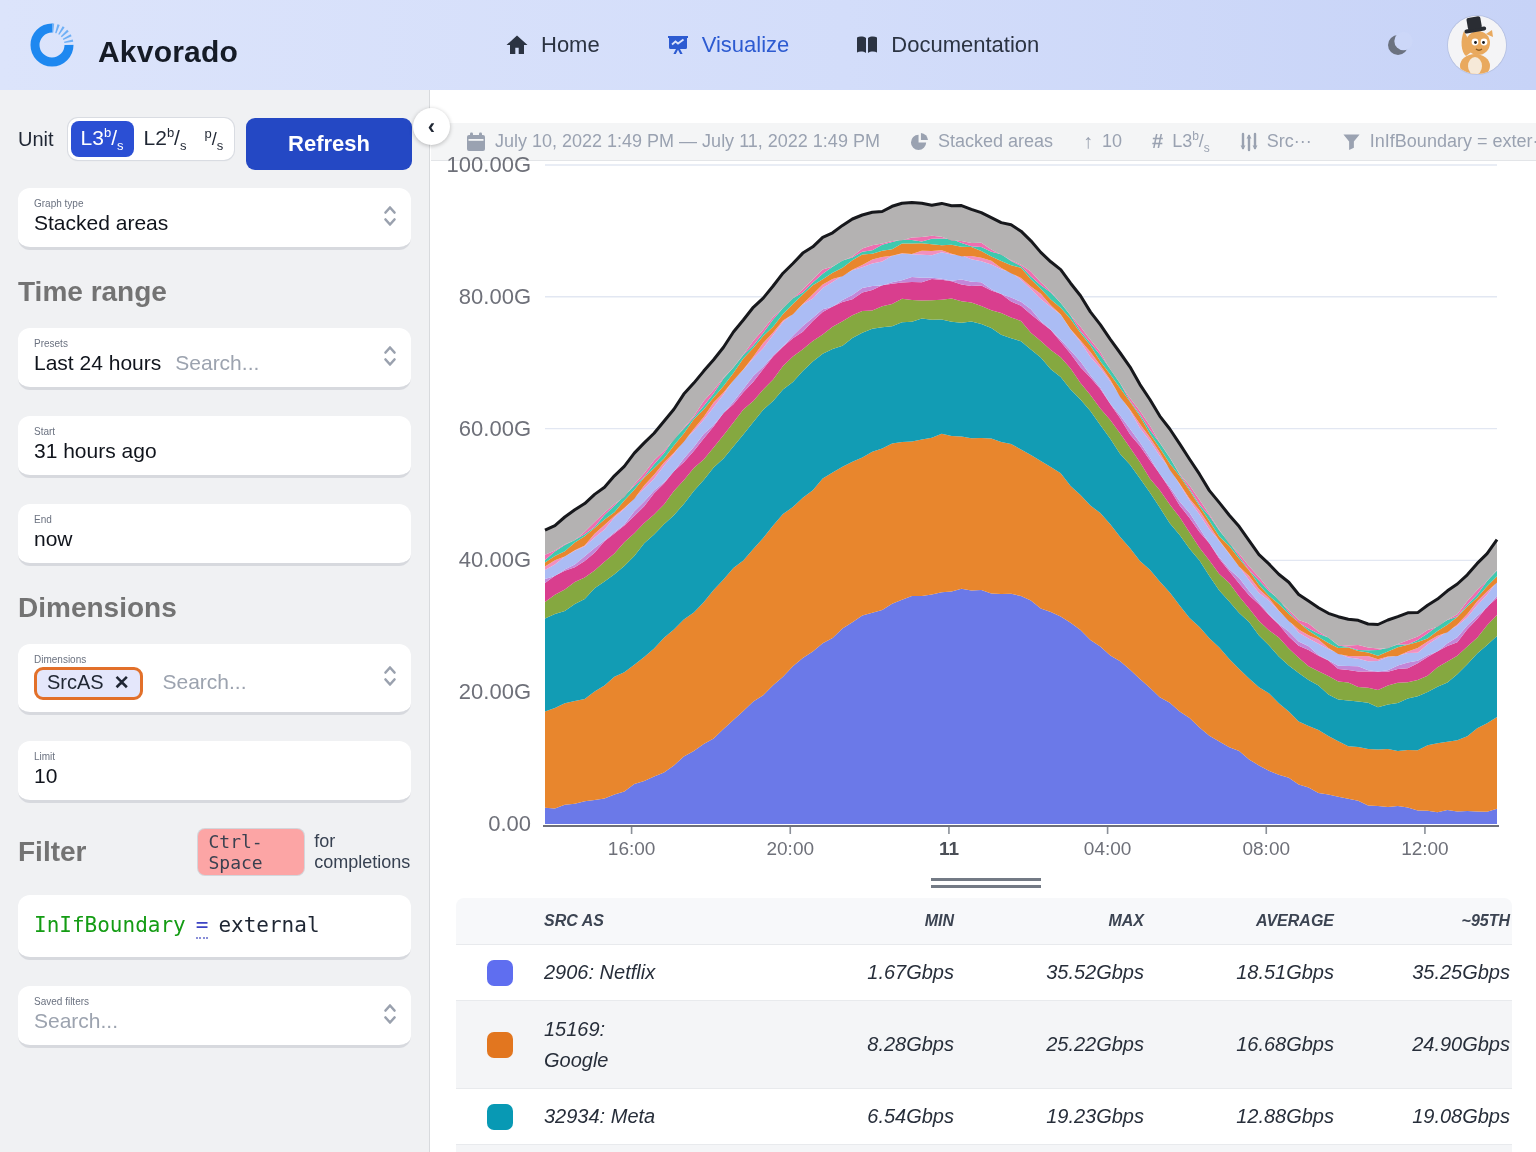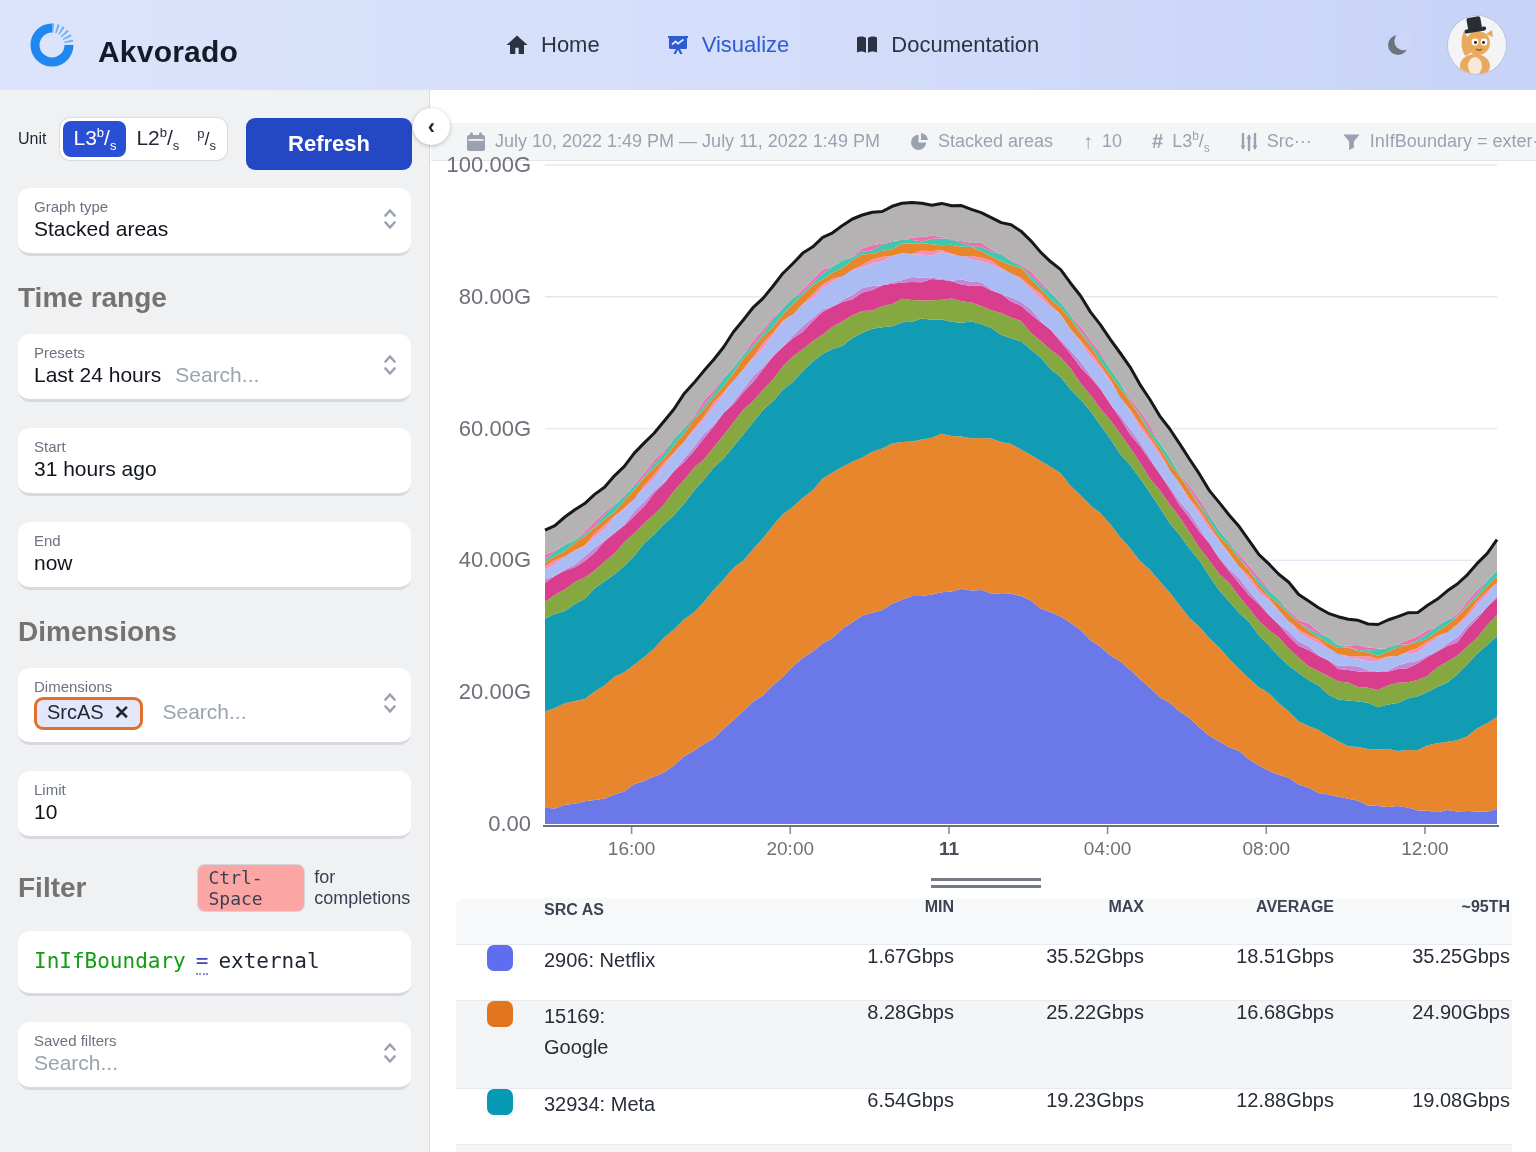--- a/index.html
+++ b/index.html
@@ -17,34 +17,34 @@
   .nav-item svg { display:block; }
   .nav-item.active { color:#2d5bd1;align-items:flex-end; }
   .nav-right { position:absolute; right:30px; top:0; height:90px; display:flex; align-items:center; gap:34px; }
   .avatar { width:58px; height:58px; border-radius:50%; background:#f2f2f4; overflow:hidden;
             box-shadow:0 0 0 1px rgba(0,0,0,.08); }
 
   
   .sidebar { position:absolute; left:0; top:90px; width:430px; height:1062px;
              background:#f0f1f3; border-right:1px solid #d8dadd; padding:28px 18px 0 18px; }
   .unit-row { display:flex; align-items:center; gap:14px; }
-  .unit-label { font-size:16px; color:#1f2633; }
+  .unit-label { font-size:20px; color:#1f2633; }
   .seg { display:flex; align-items:center; background:#fff; border-radius:10px;
          box-shadow:0 0 0 1px #d9dce2, 0 1px 2px rgba(0,0,0,.06); padding:3px; }
   .seg-btn { font-size:21px; color:#1f2633; padding:4px 10px; border-radius:8px; cursor:pointer; white-space:nowrap; }
   .seg-btn sup { font-size:13px; } .seg-btn sub { font-size:13px; }
   .seg-btn.sel { background:#2b4fd4; color:#fff; }
   .seg-btn.small { font-size:18px; padding:4px 8px; }
   .refresh { position:absolute; left:246px; top:28px; width:166px; height:52px;
              background:#2448c4; color:#fff; font-size:22px; font-weight:bold;
              border:none; border-radius:9px; cursor:pointer; }
 
   .card { position:relative; background:#fff; border-radius:12px; border-bottom:3px solid #d7d9de;
           padding:10px 16px 12px 16px; margin-bottom:26px; }
-  .card-label { font-size:15px; color:#6b7280; margin-bottom:2px; }
+  .card-label { font-size:10px; color:#6b7280; margin-bottom:2px; }
   .card-value { font-size:21px; color:#10141c; }
   .updown { position:absolute; right:14px; top:50%; transform:translateY(-50%); }
   .ghost { color:#9ca3af; }
   .section-h { font-size:28px; font-weight:bold; color:#737373; margin:6px 0 20px 0; }
   .inline-ph { font-size:21px; color:#9ca3af; margin-left:14px; }
 
   .dim-tag { display:inline-flex; align-items:center; gap:10px; background:#e4e7fb;
              border:3px solid #e2702a; border-radius:9px; padding:1px 10px 3px 10px;
              font-size:20px; color:#1f2633; }
   .dim-tag .x { font-size:19px; font-weight:bold; cursor:pointer; }
@@ -72,21 +72,21 @@
   .tb-item { display:flex; align-items:center; gap:9px; }
   .tb-item svg { display:block; }
   .tb-glyph { font-size:20px; font-weight:bold; color:#9aa2b1; }
   .tb-item sup,.tb-item sub { font-size:12px; }
 
   #chart-svg { position:absolute; left:0; top:37px; }
 
   
   .stats { position:absolute; left:25px; top:808px; width:1056px; height:254px;
            overflow:hidden; border-radius:8px 8px 0 0; font-size:20px; color:#272e3a; }
-  .t-row { display:flex; border-bottom:1px solid #e8eaed; }
+  .t-row { display:flex; align-items:center; border-bottom:1px solid #e8eaed;font-style:italic; }
   .t-head { background:#f7f8fa; height:47px; font-size:16px; font-weight:bold; color:#3c4452; }
   .c0 { width:88px; display:flex; justify-content:center; }
   .c1 { width:230px; white-space:pre-line; line-height:1.55; }
   .c2,.c3,.c4,.c5 { text-align:right; }
   .c2 { width:180px; } .c3 { width:190px; } .c4 { width:190px; } .c5 { width:178px; padding-right:2px; }
   .swatch { width:26px; height:26px; border-radius:7px; }
   .row-a { background:#fff; } .row-b { background:#f4f5f7; }
 </style>
 </head>
 <body>

